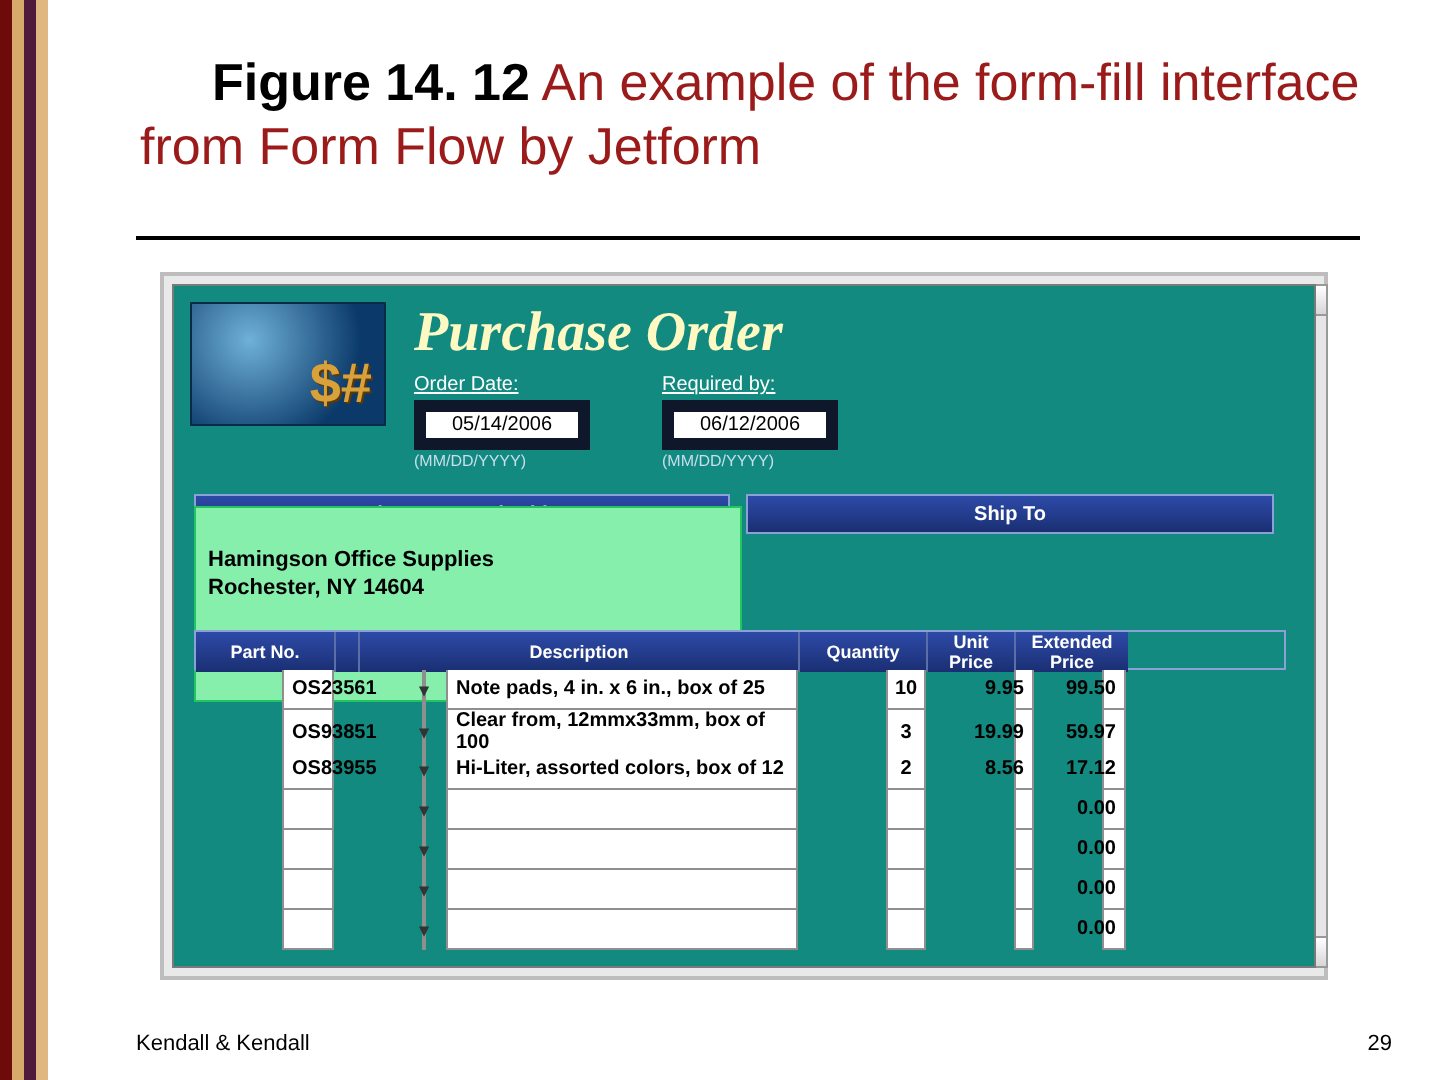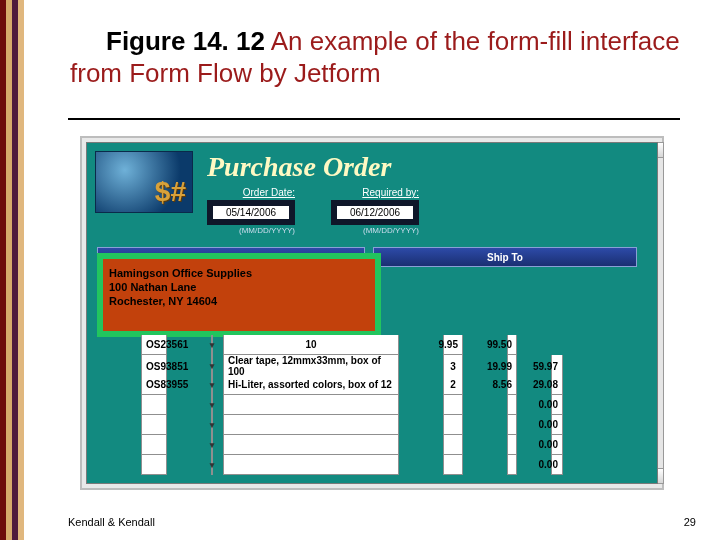--- a/index.html
+++ b/index.html
@@ -16,28 +16,28 @@
   .footer-right{position:absolute;right:24px;bottom:12px;font-size:11px;color:#000;}
   .appshell{position:absolute;left:80px;top:136px;width:580px;height:350px;border:2px solid #bdbdbd;background:#e9e9e9;}
   .appinner{position:absolute;left:4px;top:4px;right:4px;bottom:4px;background:#128a80;border:1px solid #7a7a7a;}
   .scroll-v{position:absolute;right:-2px;top:4px;bottom:4px;width:16px;background:#e6e6e6;border:1px solid #999;}
   .scroll-v .arrow{height:14px;background:linear-gradient(#fff,#d6d6d6);border-bottom:1px solid #999;font-size:10px;text-align:center;line-height:14px;color:#333;}
   .scroll-v .arrow.bot{border-top:1px solid #999;border-bottom:none;position:absolute;bottom:0;left:0;right:0;}
   .logo{position:absolute;left:8px;top:8px;width:96px;height:60px;background:radial-gradient(circle at 30% 30%,#6fb1d8 0%,#0b3a6a 70%);border:1px solid #0a2a4a;}
   .logo::after{content:"$#";position:absolute;right:6px;bottom:4px;font-size:28px;color:#d8a13a;font-weight:bold;text-shadow:1px 1px 0 #5a3a0a;}
   .po-title{position:absolute;left:120px;top:8px;right:20px;font-family:'Comic Sans MS','Comic Sans',cursive;font-size:28px;font-weight:bold;font-style:italic;color:#fef9c3;}
   .labelrow{position:absolute;top:44px;left:120px;right:20px;display:flex;gap:36px;}
-  .labelcol{display:flex;flex-direction:column;align-items:flex-end;}
+  .labelcol{display:flex;flex-direction:column;align-items:flex-start;}
   .labelhdr{font-size:10px;color:#fff;text-decoration:underline;margin-bottom:2px;white-space:nowrap;}
   .labelfld{background:#fff;border:6px solid #0f172a;font-size:10px;padding:1px 6px;min-width:64px;text-align:center;color:#000;}
   .labelnote{font-size:8px;color:#cde;margin-top:1px;}
   .sectionbar{position:absolute;height:18px;border:1px solid #8aa0d6;background:linear-gradient(#2d4aa8,#1a2f72);color:#fff;font-size:10px;font-weight:bold;display:flex;align-items:center;justify-content:center;margin-top:16px;}
   .sec-vendor{left:10px;top:88px;width:266px;}
   .sec-ship{left:286px;top:88px;width:262px;}
-  .addrbox{position:absolute;top:110px;height:56px;background:#c2410c;border:6px solid #22c55e;font-size:11px;font-weight:bold;color:#000;padding:8px 6px;line-height:1.25;}
+  .addrbox{position:absolute;top:110px;height:56px;background:#86efac;border:1px solid #22c55e;font-size:11px;font-weight:bold;color:#000;padding:20px 6px;line-height:1.25;}
   .addr-vendor{left:10px;width:260px;}
   .addr-ship{left:286px;width:256px;}
   .colhdrs{position:absolute;left:10px;top:172px;right:14px;height:18px;display:grid;grid-template-columns:70px 12px 220px 64px 44px 56px;border:1px solid #8aa0d6;}
   .colhdrs div{background:linear-gradient(#2d4aa8,#1a2f72);color:#fff;font-size:9px;font-weight:bold;display:flex;align-items:center;justify-content:center;border-right:1px solid #5a6fa8;padding:0 2px;text-align:center;}
   .colhdrs div:last-child{border-right:none;}
   .rows{position:absolute;left:10px;top:192px;right:14px;}
   .row{display:grid;grid-template-columns:70px 12px 220px 64px 44px 56px;height:20px;}
   .cell{background:#fff;border:1px solid #8f8f8f;border-top:none;font-size:10px;color:#000;display:flex;align-items:center;padding:0 4px;font-weight:bold;margin-left:44px;}
   .cell.drop{background:#e6e6e6;justify-content:center;padding:0;}
   .cell.drop::after{content:"▾";font-size:9px;color:#333;}
@@ -78,48 +78,56 @@
           <div class="labelfld">06/12/2006</div>
           <div class="labelnote">(MM/DD/YYYY)</div>
         </div>
       </div>
 
       <div class="sectionbar sec-vendor">Vendor Name and Address</div>
       <div class="sectionbar sec-ship">Ship To</div>
 
       <div class="addrbox addr-vendor">
         <div>Hamingson Office Supplies</div>
-        <div>100 Nathan Lane</div>
         <div>Rochester, NY  14604</div>
       </div>
 
+      <div class="colhdrs">
+        <div>Part No.</div>
+        <div></div>
+        <div>Description</div>
+        <div>Quantity</div>
+        <div>Unit Price</div>
+        <div>Extended Price</div>
+      </div>
 
       <div class="rows" id="rows">
           <div class="row">
             <div class="cell ">OS23561</div>
             <div class="cell drop"></div>
+            <div class="cell ">Note pads, 4 in. x 6 in., box of 25</div>
             <div class="cell ctr">10</div>
             <div class="cell num">9.95</div>
             <div class="cell num">99.50</div>
           </div>
           <div class="row">
             <div class="cell ">OS93851</div>
             <div class="cell drop"></div>
-            <div class="cell ">Clear tape, 12mmx33mm, box of 100</div>
+            <div class="cell ">Clear from, 12mmx33mm, box of 100</div>
             <div class="cell ctr">3</div>
             <div class="cell num">19.99</div>
             <div class="cell num">59.97</div>
           </div>
           <div class="row">
             <div class="cell ">OS83955</div>
             <div class="cell drop"></div>
             <div class="cell ">Hi-Liter, assorted colors, box of 12</div>
             <div class="cell ctr">2</div>
             <div class="cell num">8.56</div>
-            <div class="cell num">29.08</div>
+            <div class="cell num">17.12</div>
           </div>
           <div class="row">
             <div class="cell "></div>
             <div class="cell drop"></div>
             <div class="cell "></div>
             <div class="cell ctr"></div>
             <div class="cell num"></div>
             <div class="cell num">0.00</div>
           </div>
           <div class="row">

